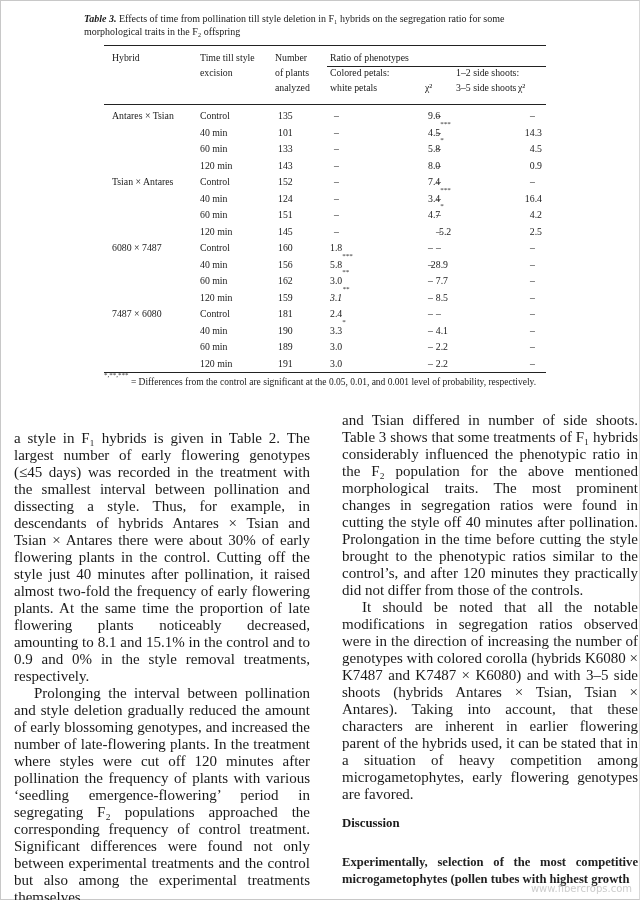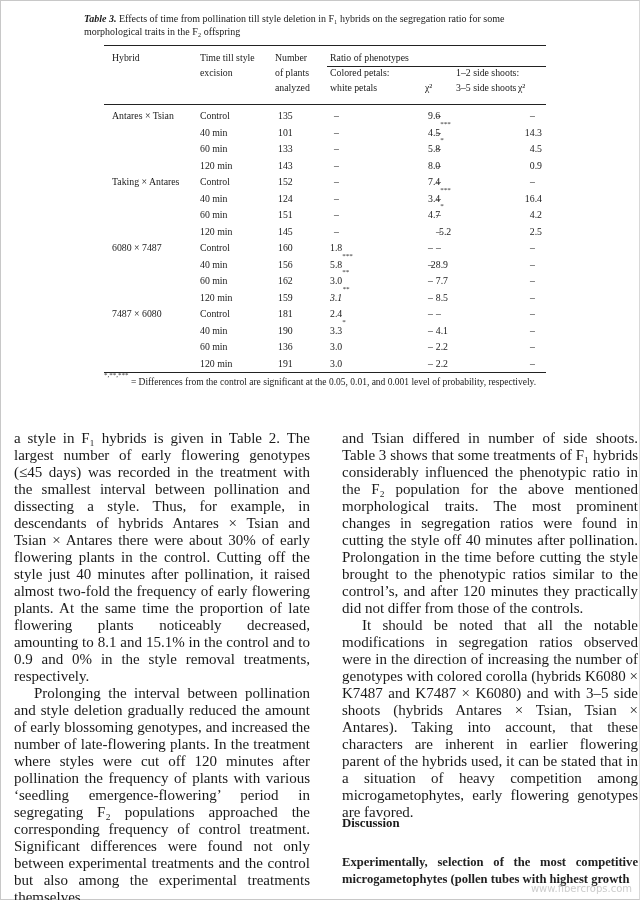--- a/index.html
+++ b/index.html
@@ -104,21 +104,21 @@
     </div>
     <div>
       <div class="cell" style="top: 157.5px; left: 200px;"><span>120 min</span></div>
       <div class="cell" style="top: 157.5px; left: 278px;"><span>143</span></div>
       <div class="cell" style="top: 157.5px; left: 334px;"><span>–</span></div>
       <div class="cell" style="top: 157.5px; left: 436px;"><span>–</span></div>
       <div class="cell" style="top: 157.5px; left: 428px;"><span>8.0</span></div>
       <div class="cell r" style="top: 157.5px; left: 502px; width: 40px;"><span>0.9</span></div>
     </div>
     <div>
-      <div class="cell" style="top: 174px; left: 112px;"><span>Taking × Antares</span></div>
+      <div class="cell" style="top: 174px; left: 112px;"><span>Tsian × Antares</span></div>
       <div class="cell" style="top: 174px; left: 200px;"><span>Control</span></div>
       <div class="cell" style="top: 174px; left: 278px;"><span>152</span></div>
       <div class="cell" style="top: 174px; left: 334px;"><span>–</span></div>
       <div class="cell" style="top: 174px; left: 436px;"><span>–</span></div>
       <div class="cell" style="top: 174px; left: 428px;"><span>7.4</span></div>
       <div class="cell" style="top: 174px; left: 530px;"><span>–</span></div>
     </div>
     <div>
       <div class="cell" style="top: 190.5px; left: 200px;"><span>40 min</span></div>
       <div class="cell" style="top: 190.5px; left: 278px;"><span>124</span></div>
@@ -188,21 +188,21 @@
     <div>
       <div class="cell" style="top: 322.5px; left: 200px;"><span>40 min</span></div>
       <div class="cell" style="top: 322.5px; left: 278px;"><span>190</span></div>
       <div class="cell" style="top: 322.5px; left: 330px;"><span>3.3</span><sup>*</sup></div>
       <div class="cell r" style="top: 322.5px; left: 408px; width: 40px;"><span>4.1</span></div>
       <div class="cell" style="top: 322.5px; left: 428px;"><span>–</span></div>
       <div class="cell" style="top: 322.5px; left: 530px;"><span>–</span></div>
     </div>
     <div>
       <div class="cell" style="top: 339px; left: 200px;"><span>60 min</span></div>
-      <div class="cell" style="top: 339px; left: 278px;"><span>136</span></div>
+      <div class="cell" style="top: 339px; left: 278px;"><span>189</span></div>
       <div class="cell" style="top: 339px; left: 330px;"><span>3.0</span></div>
       <div class="cell r" style="top: 339px; left: 408px; width: 40px;"><span>2.2</span></div>
       <div class="cell" style="top: 339px; left: 428px;"><span>–</span></div>
       <div class="cell" style="top: 339px; left: 530px;"><span>–</span></div>
     </div>
     <div>
       <div class="cell" style="top: 355.5px; left: 200px;"><span>120 min</span></div>
       <div class="cell" style="top: 355.5px; left: 278px;"><span>191</span></div>
       <div class="cell" style="top: 355.5px; left: 330px;"><span>3.0</span></div>
       <div class="cell r" style="top: 355.5px; left: 408px; width: 40px;"><span>2.2</span></div>
@@ -214,21 +214,21 @@
 <div class="footnote">
   <sup>*,**,***</sup><span> = Differences from the control are significant at the 0.05, 0.01, and 0.001 level of probability, respectively.</span>
 </div>
 
 <div class="col" style="left:14px; top:430px; width:296px;">
   <p>a style in F₁ hybrids is given in Table 2. The largest number of early flowering genotypes (≤45 days) was recorded in the treatment with the smallest interval between pollination and dissecting a style. Thus, for example, in descendants of hybrids Antares × Tsian and Tsian × Antares there were about 30% of early flowering plants in the control. Cutting off the style just 40 minutes after pollination, it raised almost two-fold the frequency of early flowering plants. At the same time the proportion of late flowering plants noticeably decreased, amounting to 8.1 and 15.1% in the control and to 0.9 and 0% in the style removal treatments, respectively.</p>
   <p class="ind">Prolonging the interval between pollination and style deletion gradually reduced the amount of early blossoming genotypes, and increased the number of late-flowering plants. In the treatment where styles were cut off 120 minutes after pollination the frequency of plants with various ‘seedling emergence-flowering’ period in segregating F₂ populations approached the corresponding frequency of control treatment. Significant differences were found not only between experimental treatments and the control but also among the experimental treatments themselves.</p>
   <p class="ind">As mentioned earlier, the parental lines K6080 and K7487 differed in petal colour; the samples Antares</p>
 </div>
 
-<div class="col" style="left:342px; top:430px; width:296px;">
+<div class="col" style="left:342px; top:412px; width:296px;">
   <p>and Tsian differed in number of side shoots. Table 3 shows that some treatments of F₁ hybrids considerably influenced the phenotypic ratio in the F₂ population for the above mentioned morphological traits. The most prominent changes in segregation ratios were found in cutting the style off 40 minutes after pollination. Prolongation in the time before cutting the style brought to the phenotypic ratios similar to the control’s, and after 120 minutes they practically did not differ from those of the controls.</p>
   <p class="ind">It should be noted that all the notable modifications in segregation ratios observed were in the direction of increasing the number of genotypes with colored corolla (hybrids K6080 × K7487 and K7487 × K6080) and with 3–5 side shoots (hybrids Antares × Tsian, Tsian × Antares). Taking into account, that these characters are inherent in earlier flowering parent of the hybrids used, it can be stated that in a situation of heavy competition among microgametophytes, early flowering genotypes are favored.</p>
 </div>
 
 <div class="disc-head">Discussion</div>
 <div class="disc-body">Experimentally, selection of the most competitive microgametophytes (pollen tubes with highest growth</div>
 
 <div class="watermark">www.fibercrops.com</div>
 
 </body></html>

